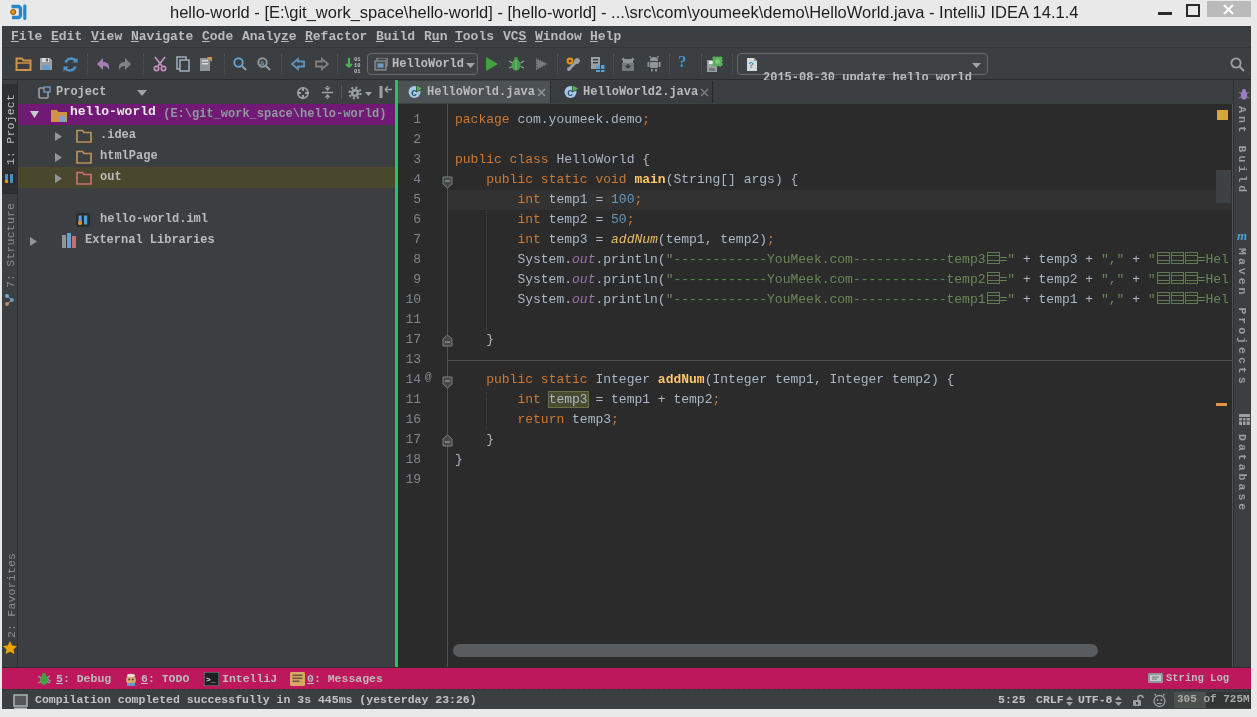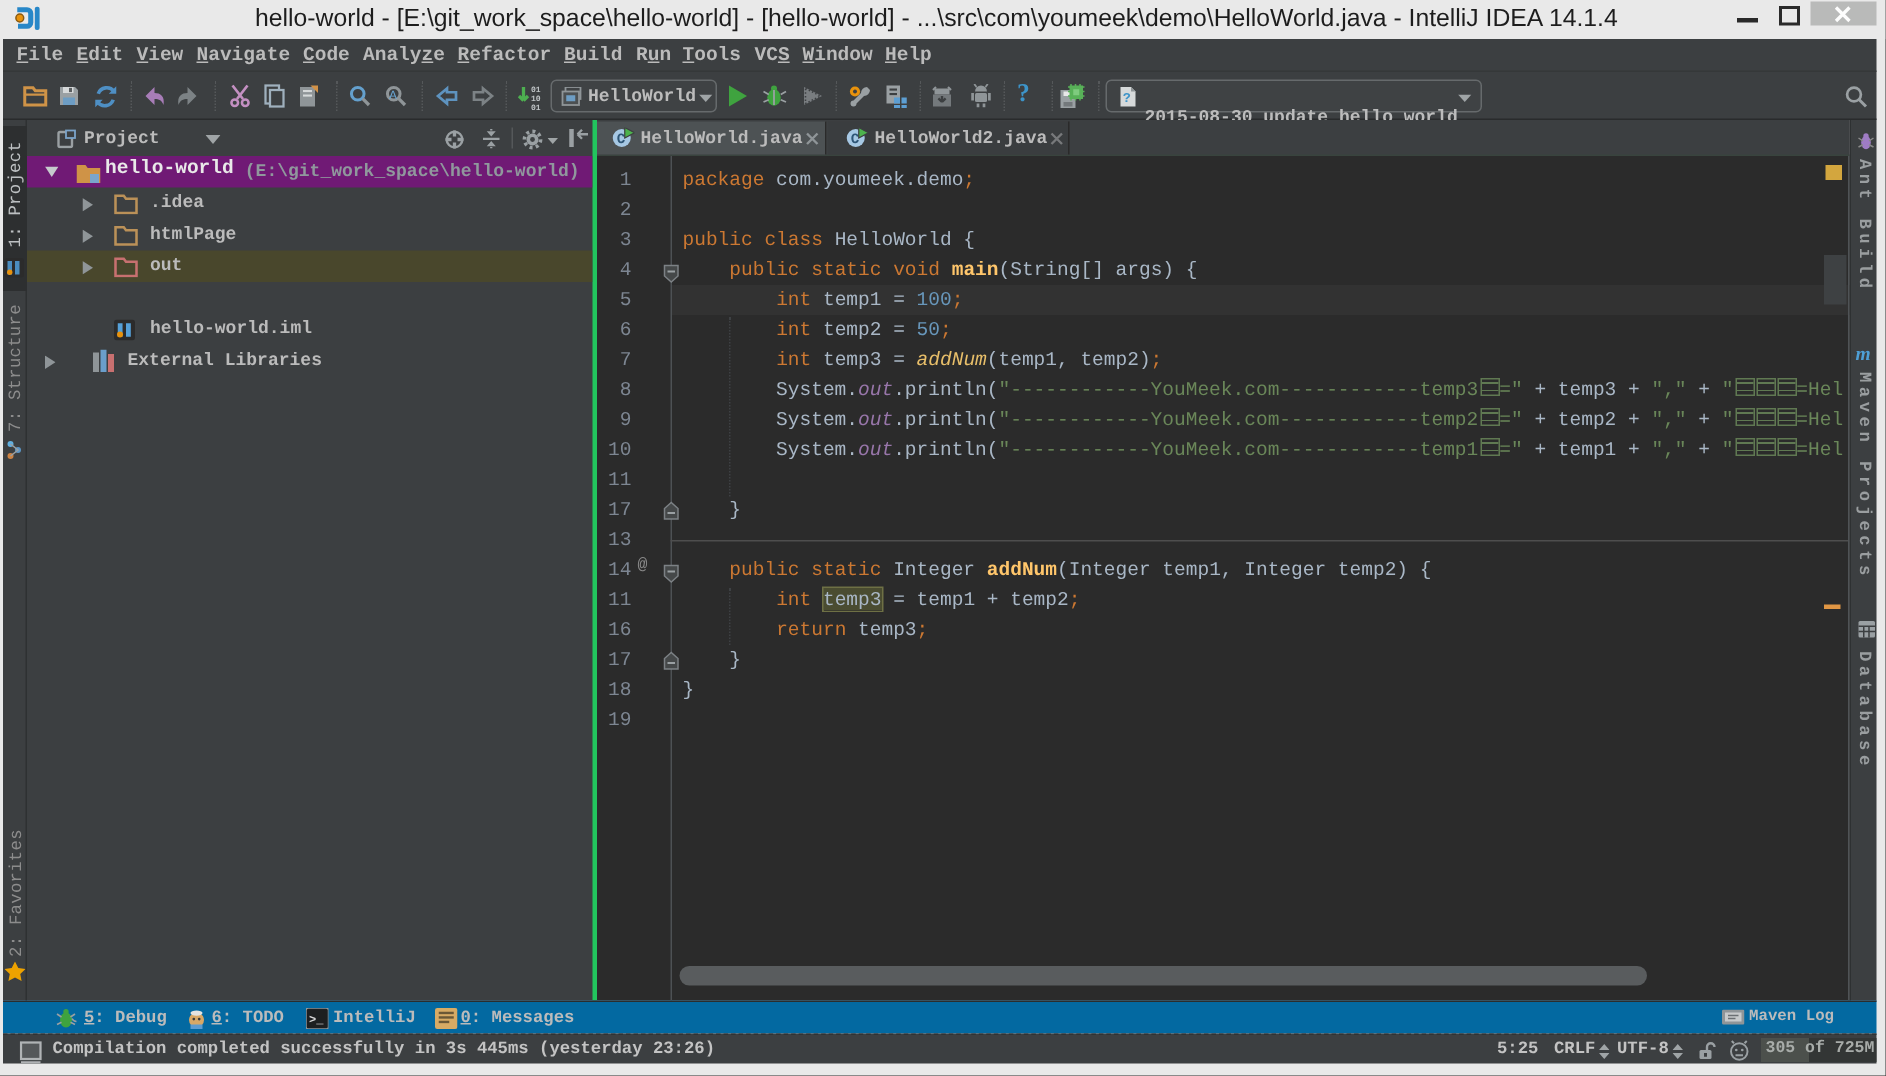--- a/index.html
+++ b/index.html
@@ -24,21 +24,21 @@
 .trow{position:absolute;left:0;width:100%;height:21px;font:bold 12px "Liberation Mono",monospace;color:#bbbbbb;line-height:21px;white-space:pre}
 .tabbar{left:398px;top:80px;width:835px;height:24px;background:#3c3f41;border-bottom:1px solid #39443e}
 .tab{position:absolute;top:1px;height:22px;font:bold 12px "Liberation Mono",monospace;color:#bbbbbb;line-height:22px;white-space:pre}
 #editor{left:398px;top:104px;width:835px;height:563px;background:#2b2b2b;overflow:hidden}
 .ln{position:absolute;left:0;width:23px;text-align:right;font:13px "Liberation Mono",monospace;color:#7d8692;line-height:20px;height:20px}
 .cl{position:absolute;left:57px;font:13px "Liberation Mono",monospace;color:#a9b7c6;line-height:20px;height:20px;white-space:pre}
 .k{color:#cc7832}.s{color:#6a8759}.nu{color:#6897bb}.me{color:#ffc66b;font-weight:bold}.fi{color:#9876aa;font-style:italic}.sm{color:#cc7832}
 .mi{color:#e8bf6a;font-style:italic}
 .hlid{background:#4a4c31;box-shadow:0 0 0 1px #6e7045}
 .cjk{display:inline-block;width:13px;height:12px;margin:0 0 0 1px;vertical-align:-1px;border:1px solid #6a8759;background:repeating-linear-gradient(to bottom,transparent 0 2px,#6a8759 2px 3px,transparent 3px 5px);opacity:.85}
-.bottombar{left:2px;top:667px;width:1249px;height:22px;background:#0369a1;border-top:1px solid #2a2d2e}
+.bottombar{left:2px;top:667px;width:1249px;height:22px;background:#be185d;border-top:1px solid #2a2d2e}
 .bottombar .bi{position:absolute;font:bold 11.5px "Liberation Mono",monospace;color:#bbbbbb;top:4px}
 .statusbar{left:2px;top:689px;width:1249px;height:20px;background:#3c3f41;border-top:1px dashed #303334}
 .statusbar .st{position:absolute;font:bold 11.5px "Liberation Mono",monospace;color:#c3c3c3;top:3px;white-space:pre}
 .combo{position:absolute;border:1px solid #666a6c;border-radius:4px;background:#3f4244;color:#bcbcbc;font:bold 12px "Liberation Mono",monospace}
 svg{display:block}
 </style></head>
 <body>
 
 <div class="ab titlebar">
   <svg class="ab" style="left:9px;top:3px" width="20" height="19" viewBox="0 0 20 19">
@@ -468,21 +468,21 @@
       <rect x="2.5" y="2.5" width="10" height="1.6" fill="#6b5836"></rect>
       <rect x="2.5" y="5.5" width="10" height="1.6" fill="#6b5836"></rect>
       <rect x="2.5" y="8.5" width="7" height="1.6" fill="#6b5836"></rect>
     </svg>
   <span class="bi" style="left:305px"><u>0</u>: Messages</span>
   <svg class="ab" style="left:1146px;top:5px" width="15" height="13" viewBox="0 0 15 13">
       <rect x="0" y="0" width="15" height="10" rx="1" fill="#8f9598"></rect>
       <rect x="2" y="2" width="11" height="6" fill="#c7cacb"></rect>
       <path d="M4 4 h7 M4 6 h5" stroke="#6b7073" stroke-width="1"></path>
     </svg>
-  <span class="bi" style="left:1164px;font-size:10.5px;letter-spacing:0">Maven Log</span>
+  <span class="bi" style="left:1164px;font-size:10.5px;letter-spacing:0">String Log</span>
 </div>
 
 <div class="ab statusbar" id="statusbar">
   <svg class="ab" style="left:11px;top:4px" width="15" height="15" viewBox="0 0 15 15">
       <rect x="1" y="1" width="13" height="11" fill="#55585a" stroke="#b0b3b5" stroke-width="1.5"></rect>
       <rect x="1" y="13.5" width="13" height="1.5" fill="#b0b3b5"></rect>
     </svg>
   <span class="st" style="left:33px">Compilation completed successfully in 3s 445ms (yesterday 23:26)</span>
   <span class="st" style="left:996px">5:25</span>
   <span class="st" style="left:1034px">CRLF</span>

